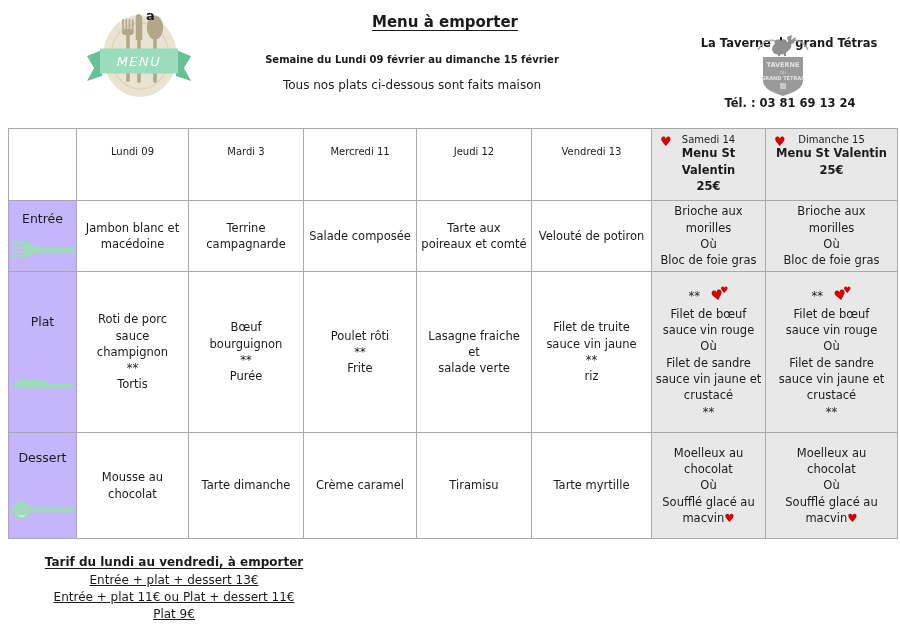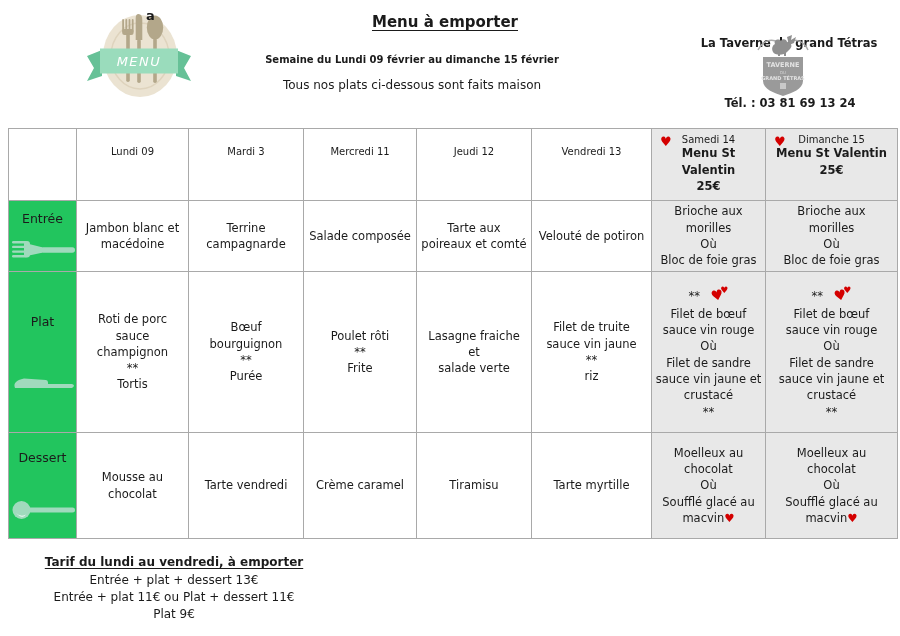--- a/index.html
+++ b/index.html
@@ -23,36 +23,36 @@
   
   table.menu{left:8px;top:128px;border-collapse:collapse;table-layout:fixed;width:889px;}
   .menu td,.menu th{border:1px solid #a9a9a9;font-size:11.5px;font-weight:normal;
     vertical-align:middle;text-align:center;padding:1px 2px;overflow:hidden;}
   .menu th{vertical-align:top;position:relative;padding-top:5px;}
   .special{background:#e8e8e8;}
   .day-label{font-size:10px;}
   .day-label.plain{margin-top:12px;}
   .valentine-label,.valentine-price{font-weight:bold;font-size:11.5px;line-height:1.45;}
   .corner-heart{position:absolute;left:8px;top:5px;font-size:13px;color:#d40000;}
-  .row-label-cell{vertical-align:top;padding-top:4px;background:#22c55e;}
+  .row-label-cell{vertical-align:top;padding-top:4px;background:#c4b5fd;}
   .row-label{font-size:12.5px;}
   .row-icon{display:block;margin-left:1px;}
   .icon-gap-fork{margin-top:13px;}
   .icon-gap-knife{margin-top:46px;}
   .icon-gap-spoon{margin-top:34px;}
   .cell-text{line-height:1.42;}
   .heart{color:#d40000;}
   .twin-hearts{display:inline-block;margin-left:7px;white-space:nowrap;}
   .twin-hearts .h1{display:inline-block;font-size:14px;transform:rotate(-12deg);color:#d40000;}
   .twin-hearts .h2{display:inline-block;font-size:9px;vertical-align:7px;margin-left:-3px;color:#d40000;}
 
   
   .tarif-section{left:22px;top:555px;width:304px;text-align:center;font-size:12px;}
   .tarif-title{font-weight:bold;text-decoration:underline;text-underline-offset:2px;margin-bottom:3px;}
-  .tarif-line{line-height:17px;}
+  .tarif-line{line-height:17px;text-decoration:underline;}
 </style>
 </head>
 <body>
 
 <div class="abs menu-logo">
   <svg width="106" height="98" viewBox="0 0 106 98">
     <ellipse cx="54" cy="50" rx="37" ry="41" fill="#ebe3d2"></ellipse>
     <ellipse cx="54" cy="50" rx="29" ry="33" fill="none" stroke="#ded3bd" stroke-width="1.5"></ellipse>
 
     <g fill="#b3a78a">
@@ -223,21 +223,21 @@
           <svg width="64" height="22" viewBox="0 0 64 22" class="row-icon icon-gap-spoon">
     <circle cx="9.5" cy="11" r="9" fill="#a0dabd"></circle>
     <path d="M4,14 q4.5,4.5 10,1.5 q-4,5 -10,-1.5 z" fill="#ffffff" opacity="0.9"></path>
     <rect x="16" y="8.6" width="47" height="5" rx="2.5" fill="#a0dabd"></rect>
   </svg>
         </td>
         <td>
           <div class="cell-text">Mousse au<br>chocolat</div>
         </td>
         <td>
-          <div class="cell-text">Tarte vendredi</div>
+          <div class="cell-text">Tarte dimanche</div>
         </td>
         <td>
           <div class="cell-text">Crème caramel</div>
         </td>
         <td>
           <div class="cell-text">Tiramisu</div>
         </td>
         <td>
           <div class="cell-text">Tarte myrtille</div>
         </td>

